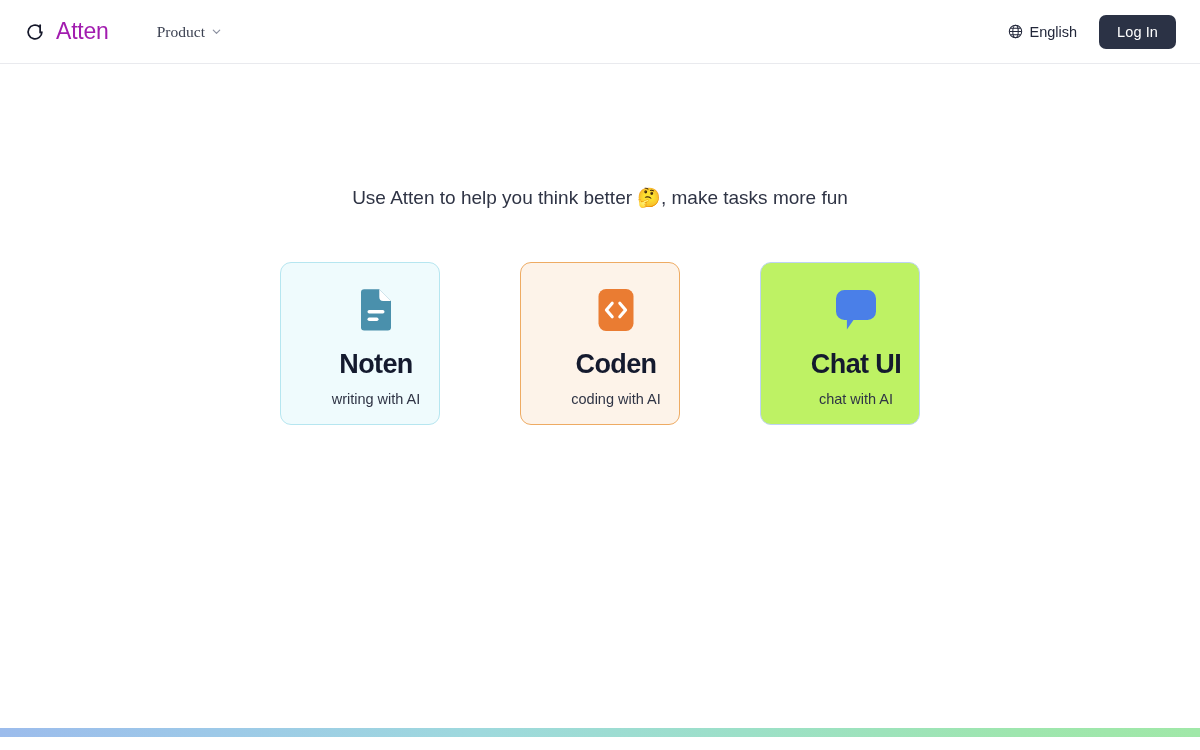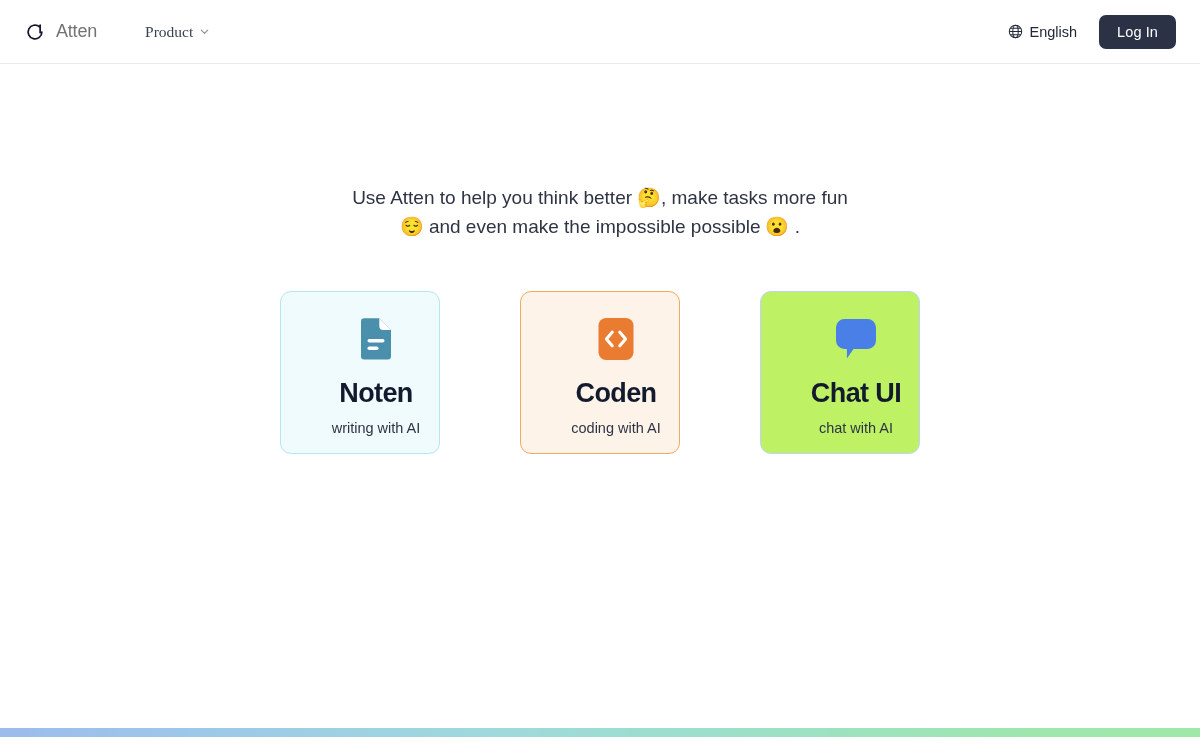--- a/index.html
+++ b/index.html
@@ -35,23 +35,23 @@
     margin-left: 0;
   }
 
   .brand-mark {
     width: 22px;
     height: 22px;
     display: block;
   }
 
   .brand-name {
-    font-size: 18px;
+    font-size: 23px;
     font-weight: 400;
-    color: #737373;
+    color: #a21caf;
     letter-spacing: -0.2px;
   }
 
   .nav {
     display: flex;
     margin-left: 48px;
     font-family: Liberation Serif, serif;
   }
 
   .nav-item {
@@ -244,21 +244,20 @@
 
     <button class="login-btn">Log In</button>
   </div>
 </header>
 
 <main class="hero">
 
 
   <p class="subtitle">
     <span>Use Atten to help you think better 🤔, make tasks more fun</span><br>
-    <span>😌 and even make the impossible possible 😮 .</span>
   </p>
 
 
   <section class="cards">
 
     <div class="card card-noten">
       <div class="card-icon">
         <svg width="46" height="46" viewBox="0 0 46 46" fill="none">
           <path d="M8 5.5a3.2 3.2 0 0 1 3.2-3.2h15.1L38 13.9v26.4a3.2 3.2 0 0 1-3.2 3.2H11.2A3.2 3.2 0 0 1 8 40.3V5.5Z" fill="#4a90ac"></path>
           <path d="M26.3 2.3V10a3.9 3.9 0 0 0 3.9 3.9H38L26.3 2.3Z" fill="#ffffff"></path>

